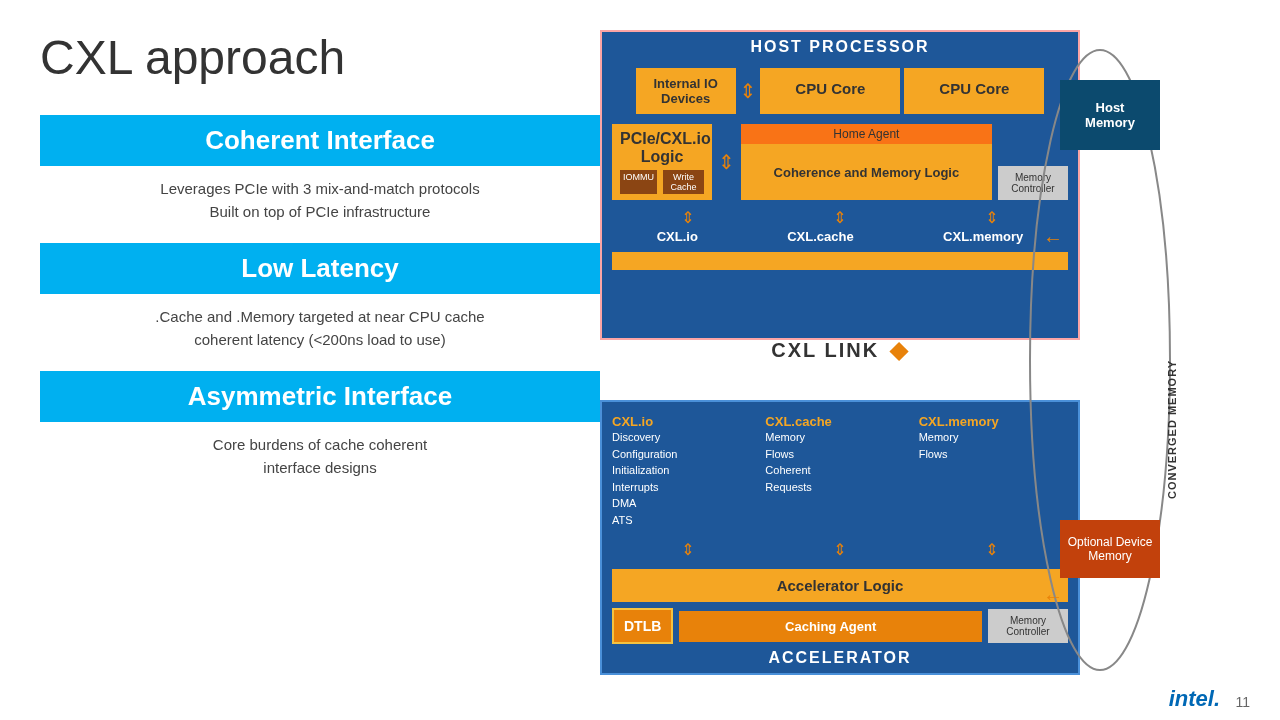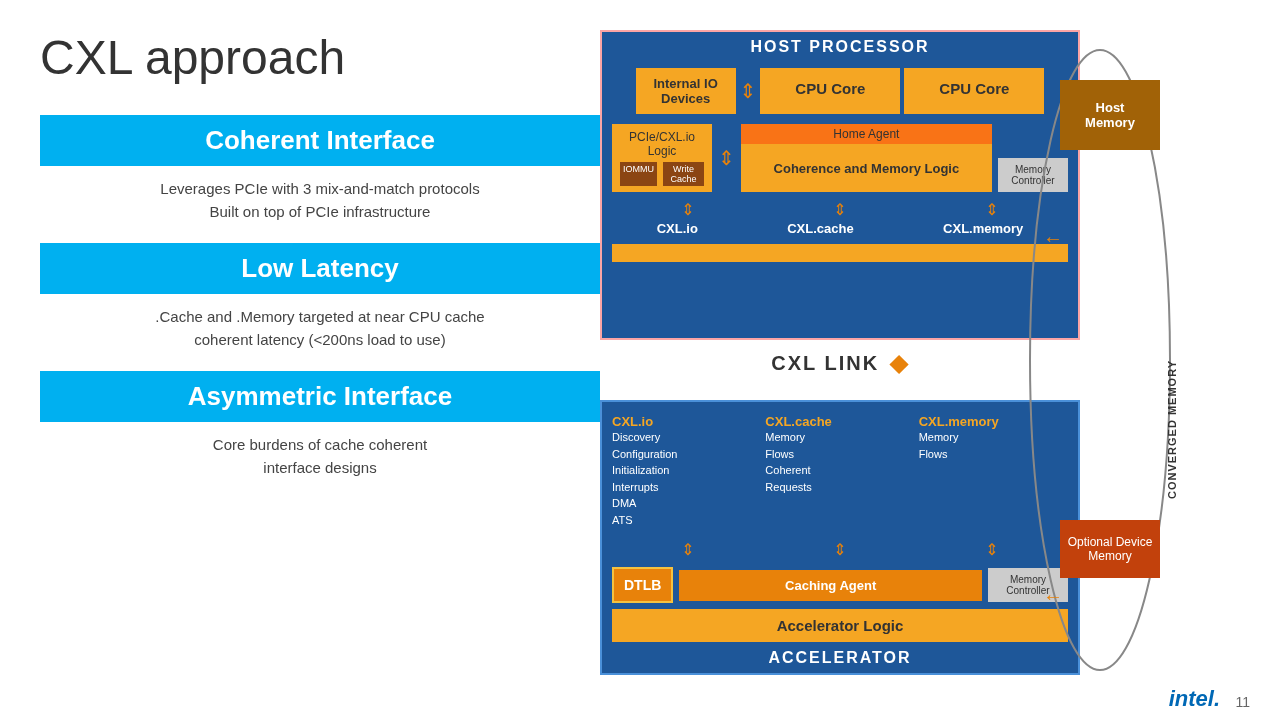--- a/index.html
+++ b/index.html
@@ -110,21 +110,21 @@
     
     .orange-bar {
       background: #f5a623;
       height: 18px;
       margin: 8px 10px;
     }
 
     
     .cxl-link-area {
       position: absolute;
-      top: 309px;
+      top: 296px;
       left: 0;
       width: 480px;
       text-align: center;
       padding: 8px 0;
     }
 
     
     .accelerator {
       position: absolute;
       top: 370px;
@@ -170,21 +170,21 @@
       color: white;
       line-height: 1.5;
     }
 
     
     .host-memory-box {
       position: absolute;
       top: 50px;
       right: 0;
       width: 100px;
-      background: #a16207;
+      background: #0c4a6e;
       color: white;
       font-weight: bold;
       font-size: 13px;
       text-align: center;
       padding: 20px 10px;
     }
 
     .optional-memory-box {
       position: absolute;
       top: 490px;
@@ -266,21 +266,21 @@
         <span>CPU Core</span>
       </div>
       <div class="cpu-core-box">
         <span>CPU Core</span>
       </div>
     </div>
 
     <div style="display:flex; padding:6px 10px; gap:6px; margin-top:4px;">
 
       <div style="position:relative;background:#f5a623;padding:6px 8px;width:100px;text-align:center;">
-        <div style="font-weight:normal;font-size:12px;color:#333;">PCIe/CXL.io Logic</div>
+        <div style="font-weight:bold;font-size:16px;color:#333;">PCIe/CXL.io Logic</div>
         <div style="display:flex;gap:6px;margin-top:4px;">
           <div style="background:#8B4513;font-size:9px;color:white;padding:2px 3px;">IOMMU</div>
           <div style="background:#8B4513;font-size:9px;color:white;padding:2px 3px;">Write Cache</div>
         </div>
       </div>
 
       <div style="display:flex;flex-direction:column;align-items:center;justify-content:center;">
         <span style="color:#e8820a;font-size:20px;">⇕</span>
       </div>
 
@@ -345,28 +345,28 @@
         </div>
       </div>
     </div>
 
     <div style="display:flex;justify-content:space-around;padding:4px 10px;">
       <span style="color:#e8820a;font-size:16px;">⇕</span>
       <span style="color:#e8820a;font-size:16px;">⇕</span>
       <span style="color:#e8820a;font-size:16px;">⇕</span>
     </div>
 
+    <div style="background:#f5a623;color:#333;font-weight:bold;font-size:15px;text-align:center;padding:8px;margin:6px 10px;">Accelerator Logic</div>
+
     <div style="display:flex;padding:0 10px;gap:6px;margin-top:4px;align-items:center;">
       <div style="background:#e8820a;color:white;font-weight:bold;font-size:14px;padding:8px 10px;border:2px solid #f5c240;">DTLB</div>
       <div style="background:#e8820a;color:white;font-weight:bold;font-size:13px;padding:8px 12px;flex:1;text-align:center;">Caching Agent</div>
       <div style="background:#cccccc;font-size:10px;color:#333;padding:6px 4px;text-align:center;width:80px;">Memory Controller</div>
     </div>
 
-    <div style="background:#f5a623;color:#333;font-weight:bold;font-size:15px;text-align:center;padding:8px;margin:6px 10px;">Accelerator Logic</div>
-
     <div class="accelerator-label">ACCELERATOR</div>
   </div>
 
   <svg style="position:absolute;top:10px;right:-20px;width:160px;height:640px;">
     <ellipse cx="80" cy="320" rx="70" ry="310" fill="none" stroke="#888" stroke-width="2"></ellipse>
   </svg>
 
   <div class="host-memory-box">
     <span>Host Memory</span>
   </div>

